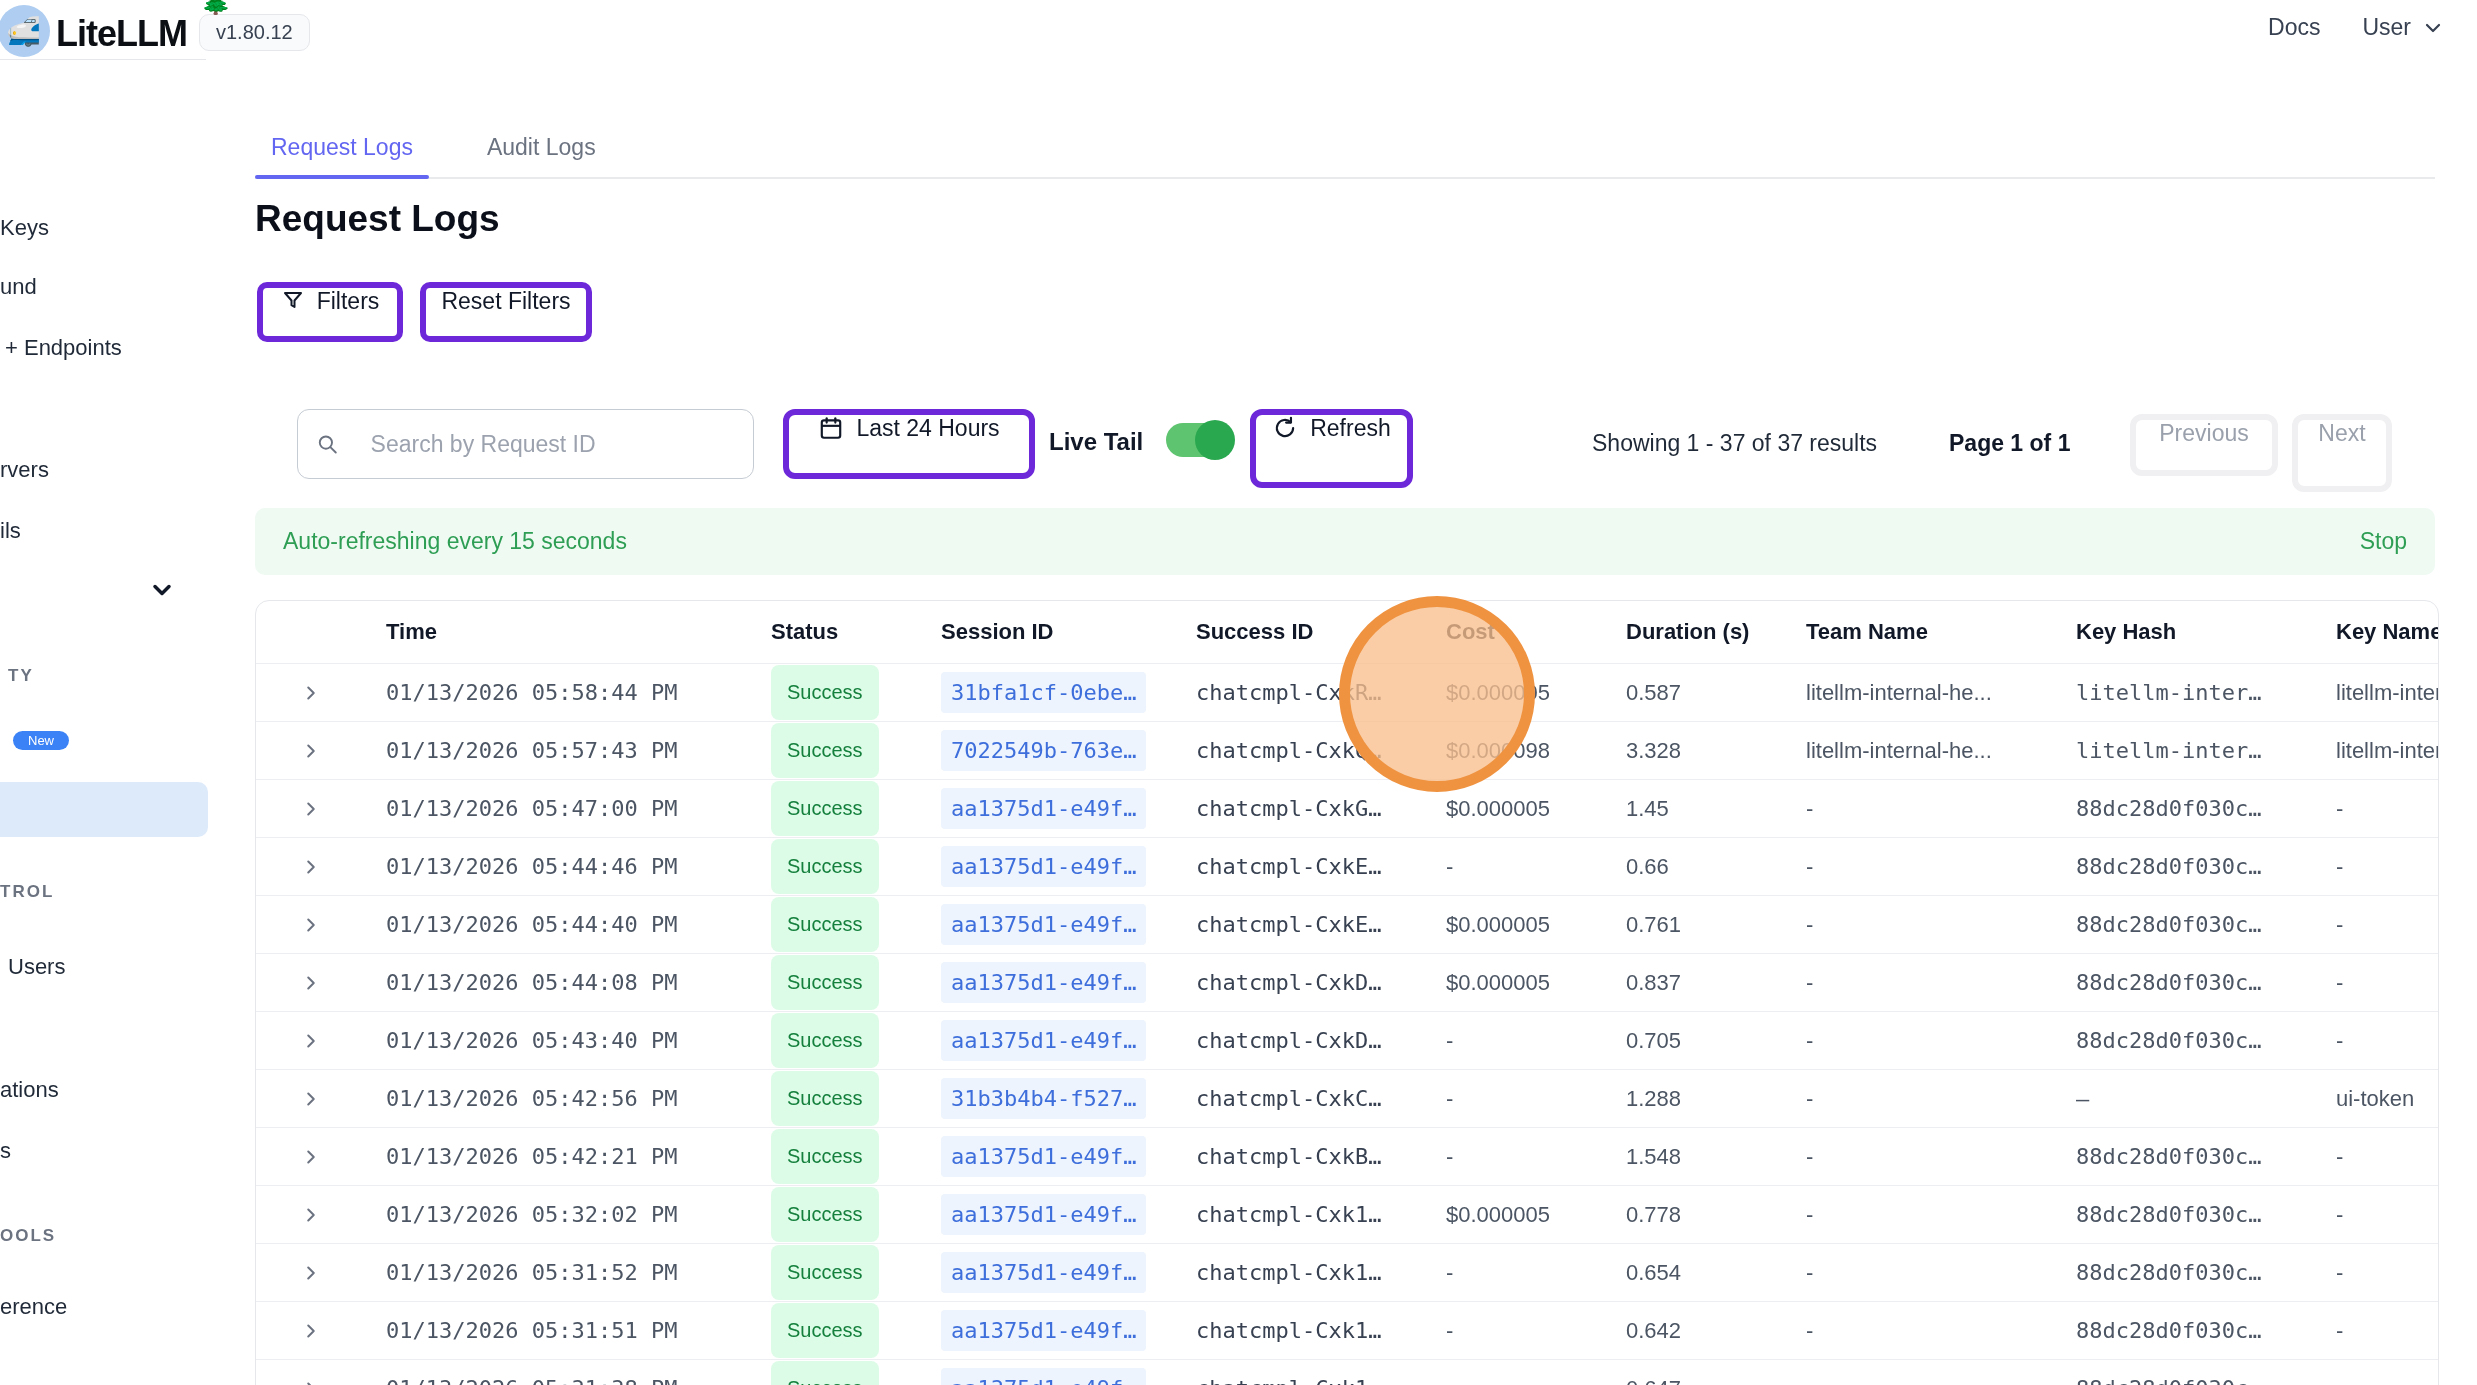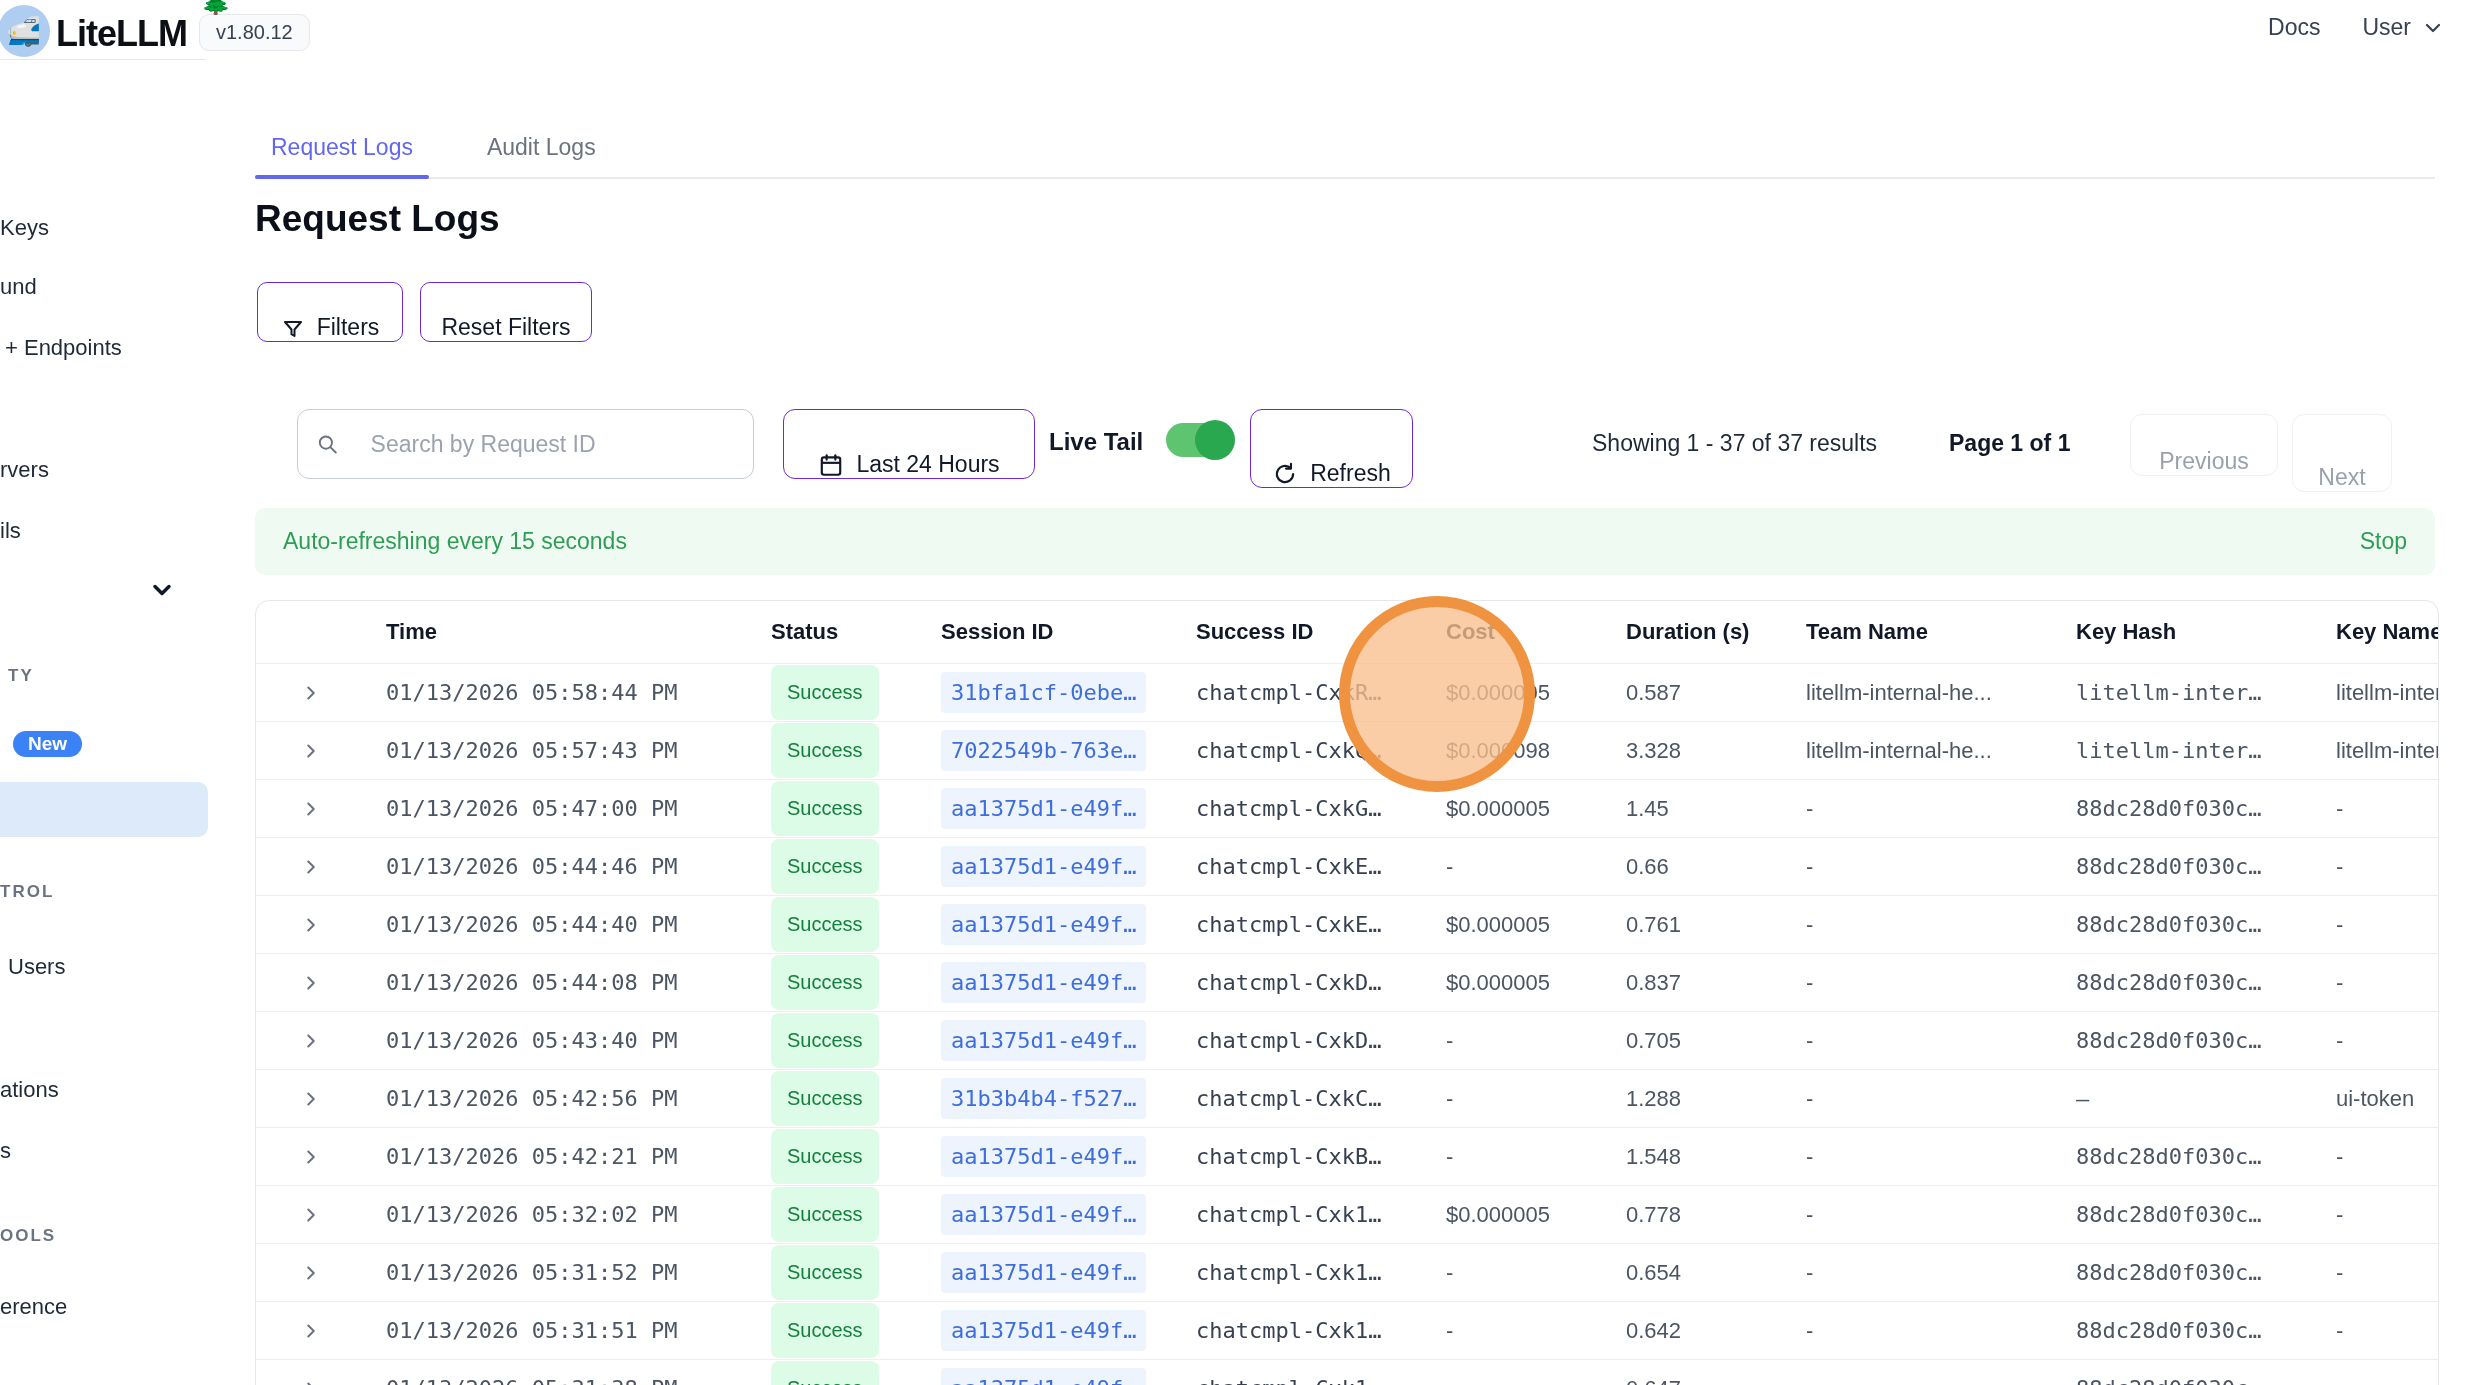--- a/index.html
+++ b/index.html
@@ -17,38 +17,38 @@
   .version-badge { left:199px; top:14px; padding:6px 16px; border:1px solid #e5e7eb;
     border-radius:10px; background:#f9fafb; font-size:20px; color:#374151; }
   .topnav { right:32px; top:14px; display:flex; align-items:center; gap:42px;
     font-size:23px; color:#374151; }
   .topnav .nav-item { display:flex; align-items:center; gap:10px; cursor:pointer; }
   .sb-topline { left:0; top:59px; width:206px; height:1px; background:#e5e7eb; }
 
   
   .sb-item { left:0; font-size:22px; color:#1f2937; line-height:28px; white-space:nowrap; }
   .sb-section { left:8px; font-size:17px; font-weight:700; color:#6b7280; letter-spacing:2px; }
-  .new-badge { left:13px; top:731px; background:#3b82f6; color:#fff; font-size:19px;
-    font-weight:700; padding:2px 15px; border-radius:999px; }
+  .new-badge { left:13px; top:731px; background:#3b82f6; color:#fff; font-size:13px;
+    font-weight:400; padding:2px 15px; border-radius:999px; }
   .sb-selected { left:0; top:782px; width:208px; height:55px; background:#ddeafa;
     border-radius:0 10px 10px 0; }
   .sb-chevron { left:148px; top:576px; }
 
   
   .tabbar { left:255px; top:118px; width:2180px; height:61px; border-bottom:2px solid #e9eaec;
     display:flex; gap:42px; }
   .tab { position:relative; padding:0 16px; font-size:23px; line-height:58px; color:#6b7280; cursor:pointer; }
   .tab.active { color:#6366f1; }
   .tab.active::after { content:""; position:absolute; left:0; right:0; bottom:-2px; height:4px;
     background:#6366f1; border-radius:2px; }
   .page-title { left:255px; top:198px; font-size:37px; font-weight:700; color:#0b0f19; }
 
   
-  .btn { background:#fff; border:1px solid #6d28d9; border-radius:10px; display:flex;
-    align-items:flex-end; justify-content:center; gap:12px; font-size:23px; color:#111827; cursor:pointer; }
+  .btn { background:#fff; border:6px solid #6d28d9; border-radius:10px; display:flex;
+    align-items:flex-start; justify-content:center; gap:12px; font-size:23px; color:#111827; cursor:pointer; }
   .filters-btn { left:257px; top:282px; width:146px; height:60px; }
   .reset-btn { left:420px; top:282px; width:172px; height:60px; }
 
   
   .search-box { left:297px; top:409px; width:457px; height:70px; border:1.5px solid #c6ccd4;
     border-radius:12px; display:flex; align-items:center; padding:0 18px; gap:32px; background:#fff; }
   .search-box input { border:none; outline:none; font-size:23px; color:#374151; width:100%;
     font-family:"Liberation Sans", sans-serif; }
   .search-box input::placeholder { color:#9ca3af; }
   .date-btn { left:783px; top:409px; width:252px; height:70px; border-radius:12px; }

